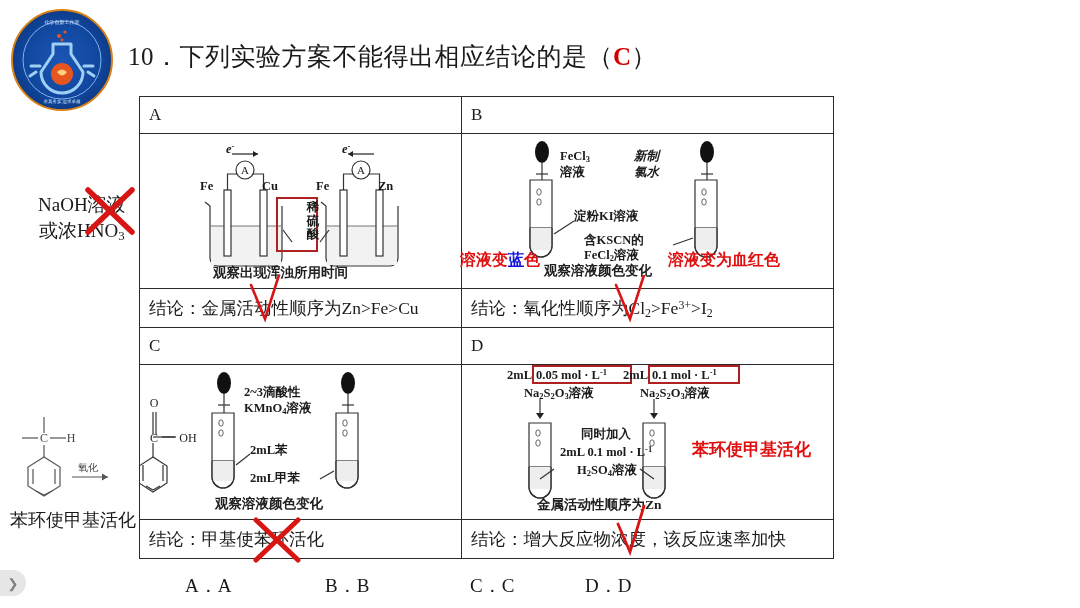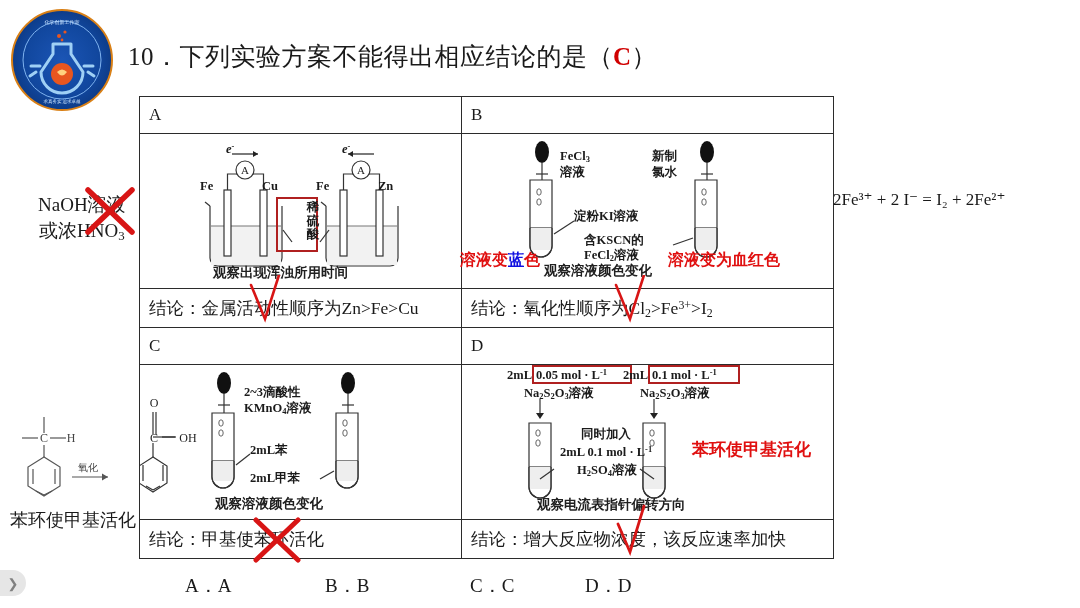--- a/index.html
+++ b/index.html
@@ -316,21 +316,21 @@
             <ellipse cx="242" cy="58" rx="2.2" ry="3.2"></ellipse>
             <ellipse cx="242" cy="68" rx="2.2" ry="3.2"></ellipse>
           </g>
         </svg>
 
         <span class="lbl" style="left:98px; top:15px; line-height:1.25;">
           <span>FeCl</span><sub>3</sub><br>
           <span>溶液</span>
         </span>
 
-        <span class="lbl" style="left:190px; top:15px; line-height:1.25;">
+        <span class="lbl" style="left:172px; top:15px; line-height:1.25;font-style:italic;">
           <span>新制</span><br>
           <span>氯水</span>
         </span>
 
         <span class="lbl" style="left:112px; top:75px;">淀粉KI溶液</span>
 
         <span class="lbl" style="left:122px; top:99px; line-height:1.2;">
           <span>含KSCN的</span><br>
           <span>FeCl</span><sub>2</sub><span>溶液</span>
         </span>
@@ -472,21 +472,21 @@
         </span>
         <span class="lbl" style="left:178px; top:21px;">Na<sub>2</sub>S<sub>2</sub>O<sub>3</sub>溶液</span>
 
         
         <span class="lbl" style="left:119px; top:62px;">同时加入</span>
         <span class="lbl" style="left:98px; top:80px;">
           <span>2mL 0.1 mol · L</span><sup>-1</sup>
         </span>
         <span class="lbl" style="left:115px; top:98px;">H<sub>2</sub>SO<sub>4</sub>溶液</span>
 
-        <span class="caption" style="left:75px; top:131px;">观察电流表指针偏转方向</span>
+        <span class="caption" style="left:75px; top:131px;">金属活动性顺序为Zn</span>
 
         <span class="red-anno" style="left:230px; top:73px; font-size:17px;">苯环使甲基活化</span>
       </div>
     </td>
   </tr>
 
   <tr>
     <td class="concl-cell col-l">
       <span>结论：甲基使苯环活化</span>
       <svg class="mark" style="left:108px; top:-6px;" width="60" height="52" viewBox="0 0 60 52">
@@ -529,21 +529,20 @@
     </g>
     <text x="36" y="37" font-size="12" text-anchor="middle" font-family="'Liberation Serif',serif" fill="#444">C</text>
     <text x="63" y="37" font-size="12" text-anchor="middle" font-family="'Liberation Serif',serif" fill="#444">H</text>
     <text x="80" y="66" font-size="10" text-anchor="middle" font-family="'Liberation Serif',serif" fill="#444">氧化</text>
   </svg>
 </div>
 
 <div id="left-anno-bottom">苯环使甲基活化</div>
 
 <div id="right-eqs">
-  <div>2Fe³⁺ + 2 I⁻ = I₂ + 2Fe²⁺</div>
 </div>
 
 <div id="options">
   <span style="left:0px;">A．A</span>
   <span style="left:140px;">B．B</span>
   <span style="left:285px;">C．C</span>
   <span style="left:400px;">D．D</span>
 </div>
 
 <div id="drawer-tab">

